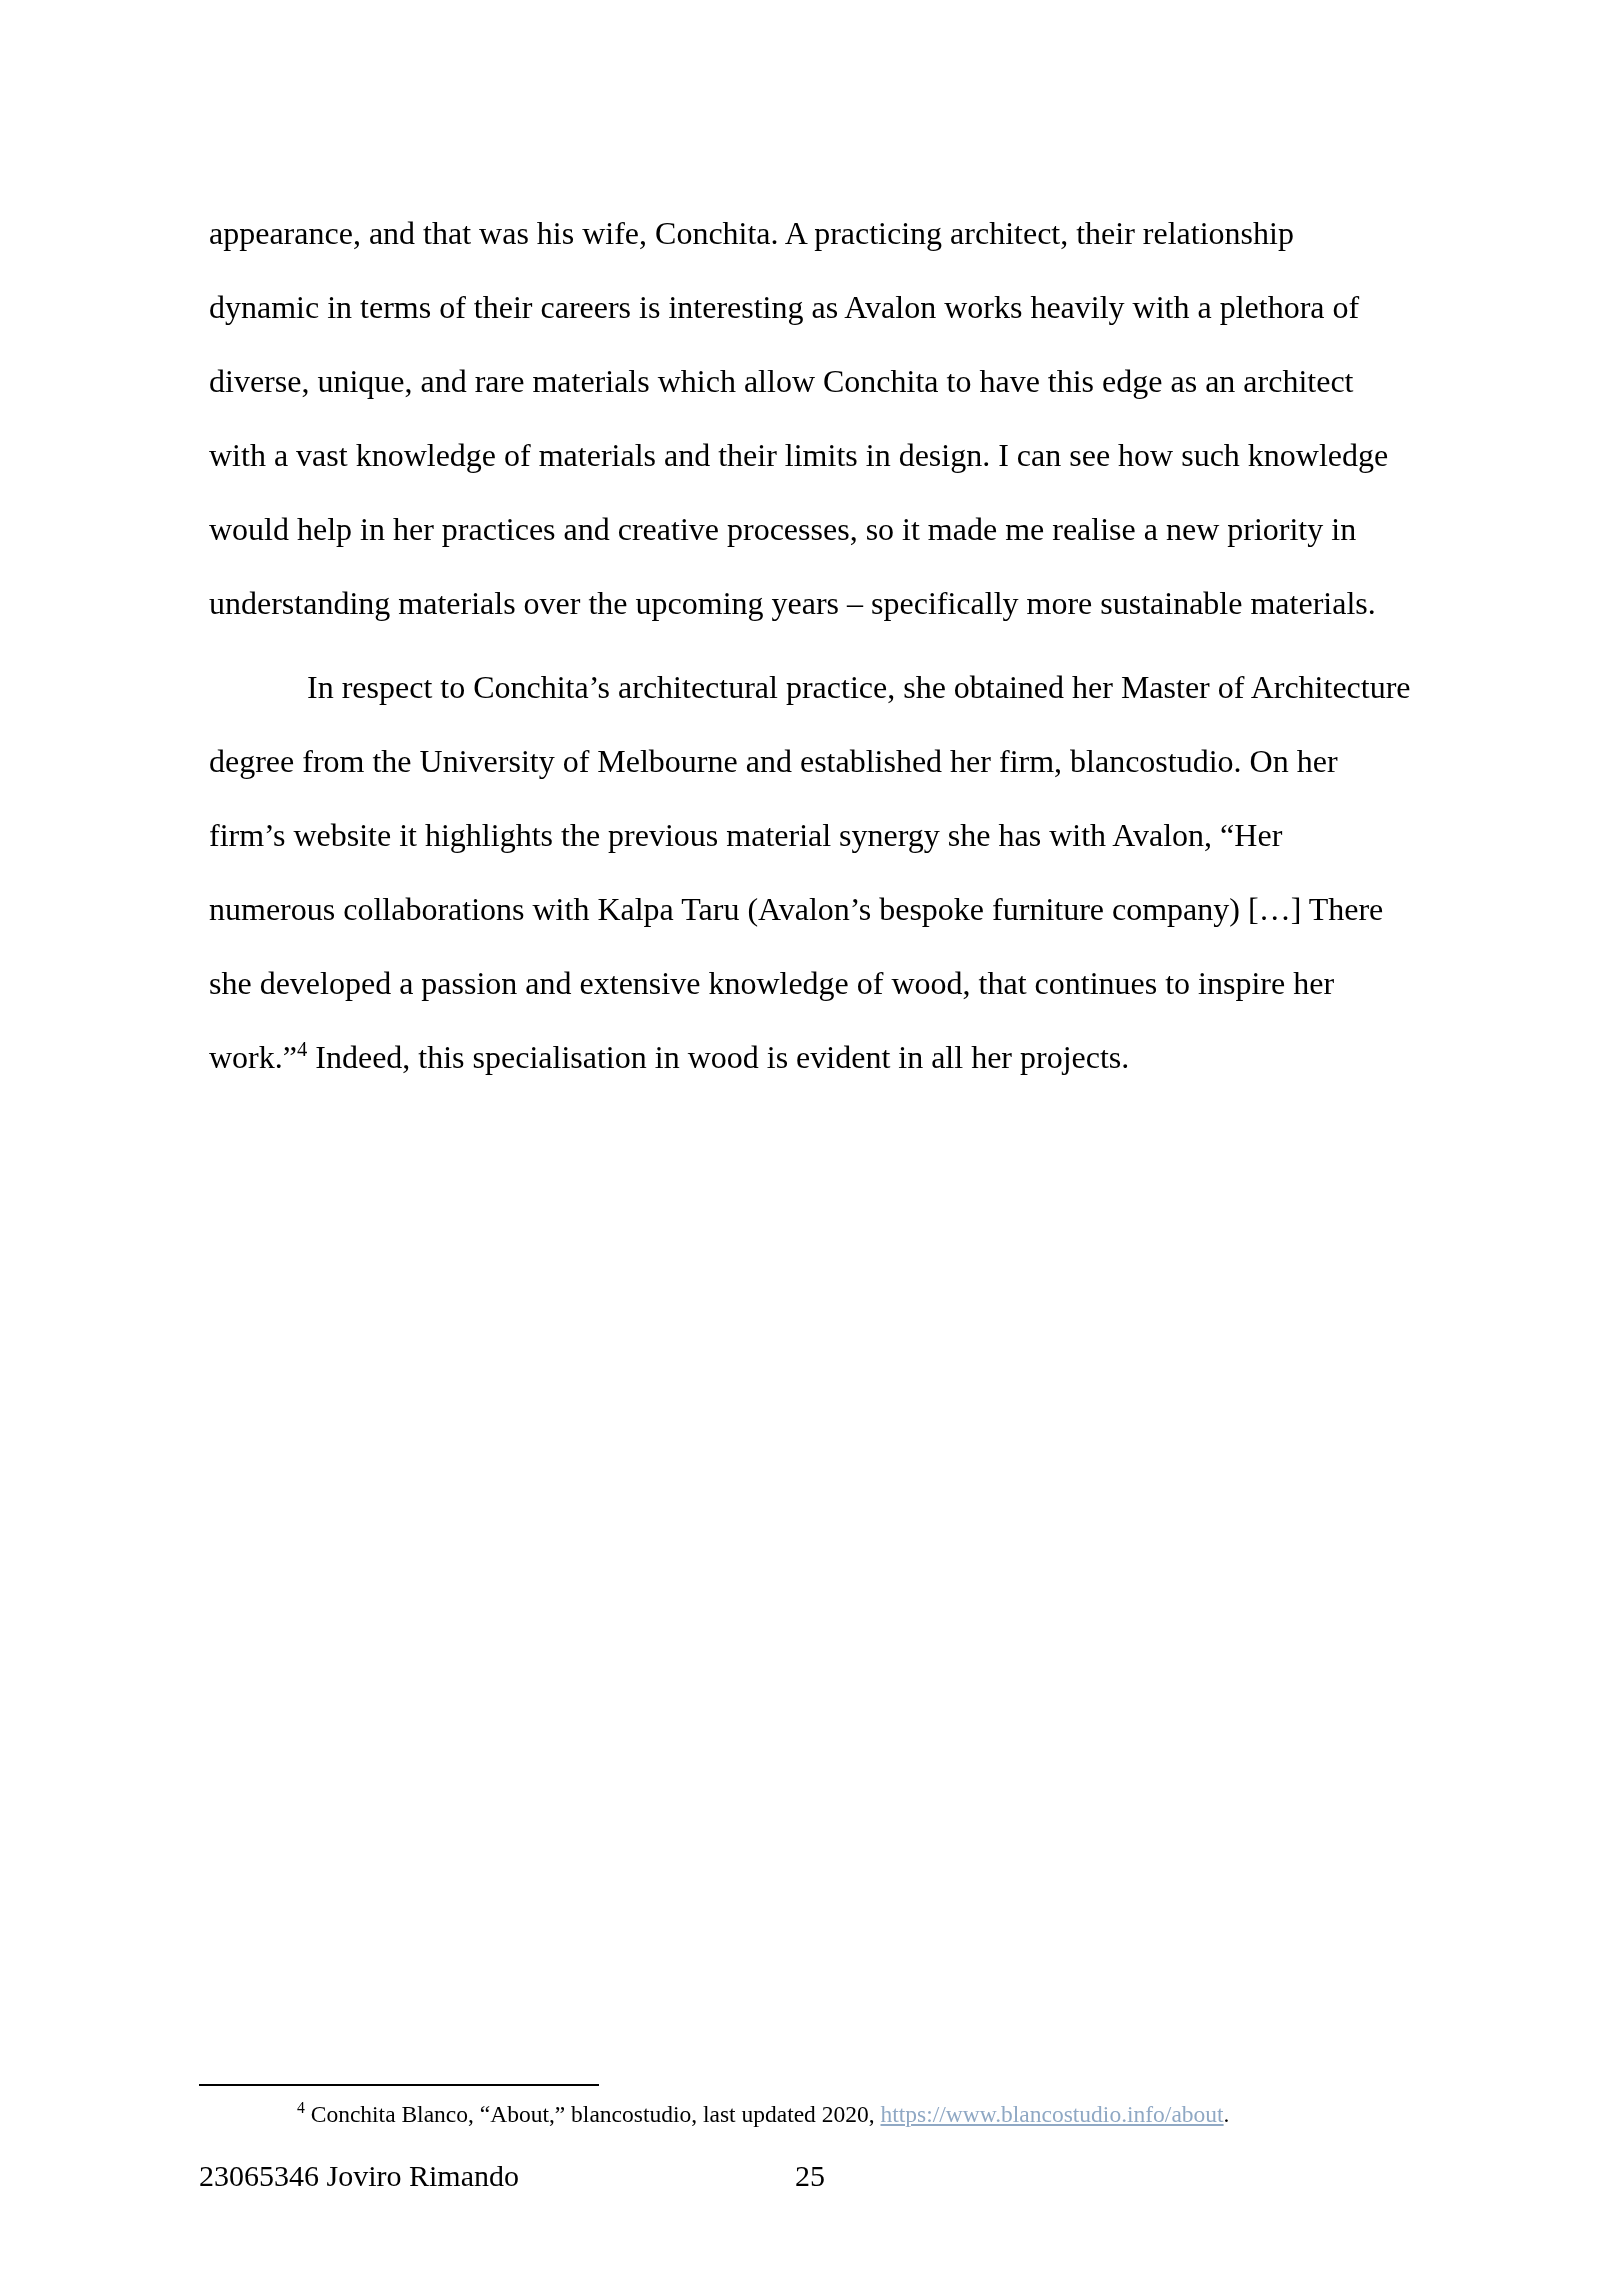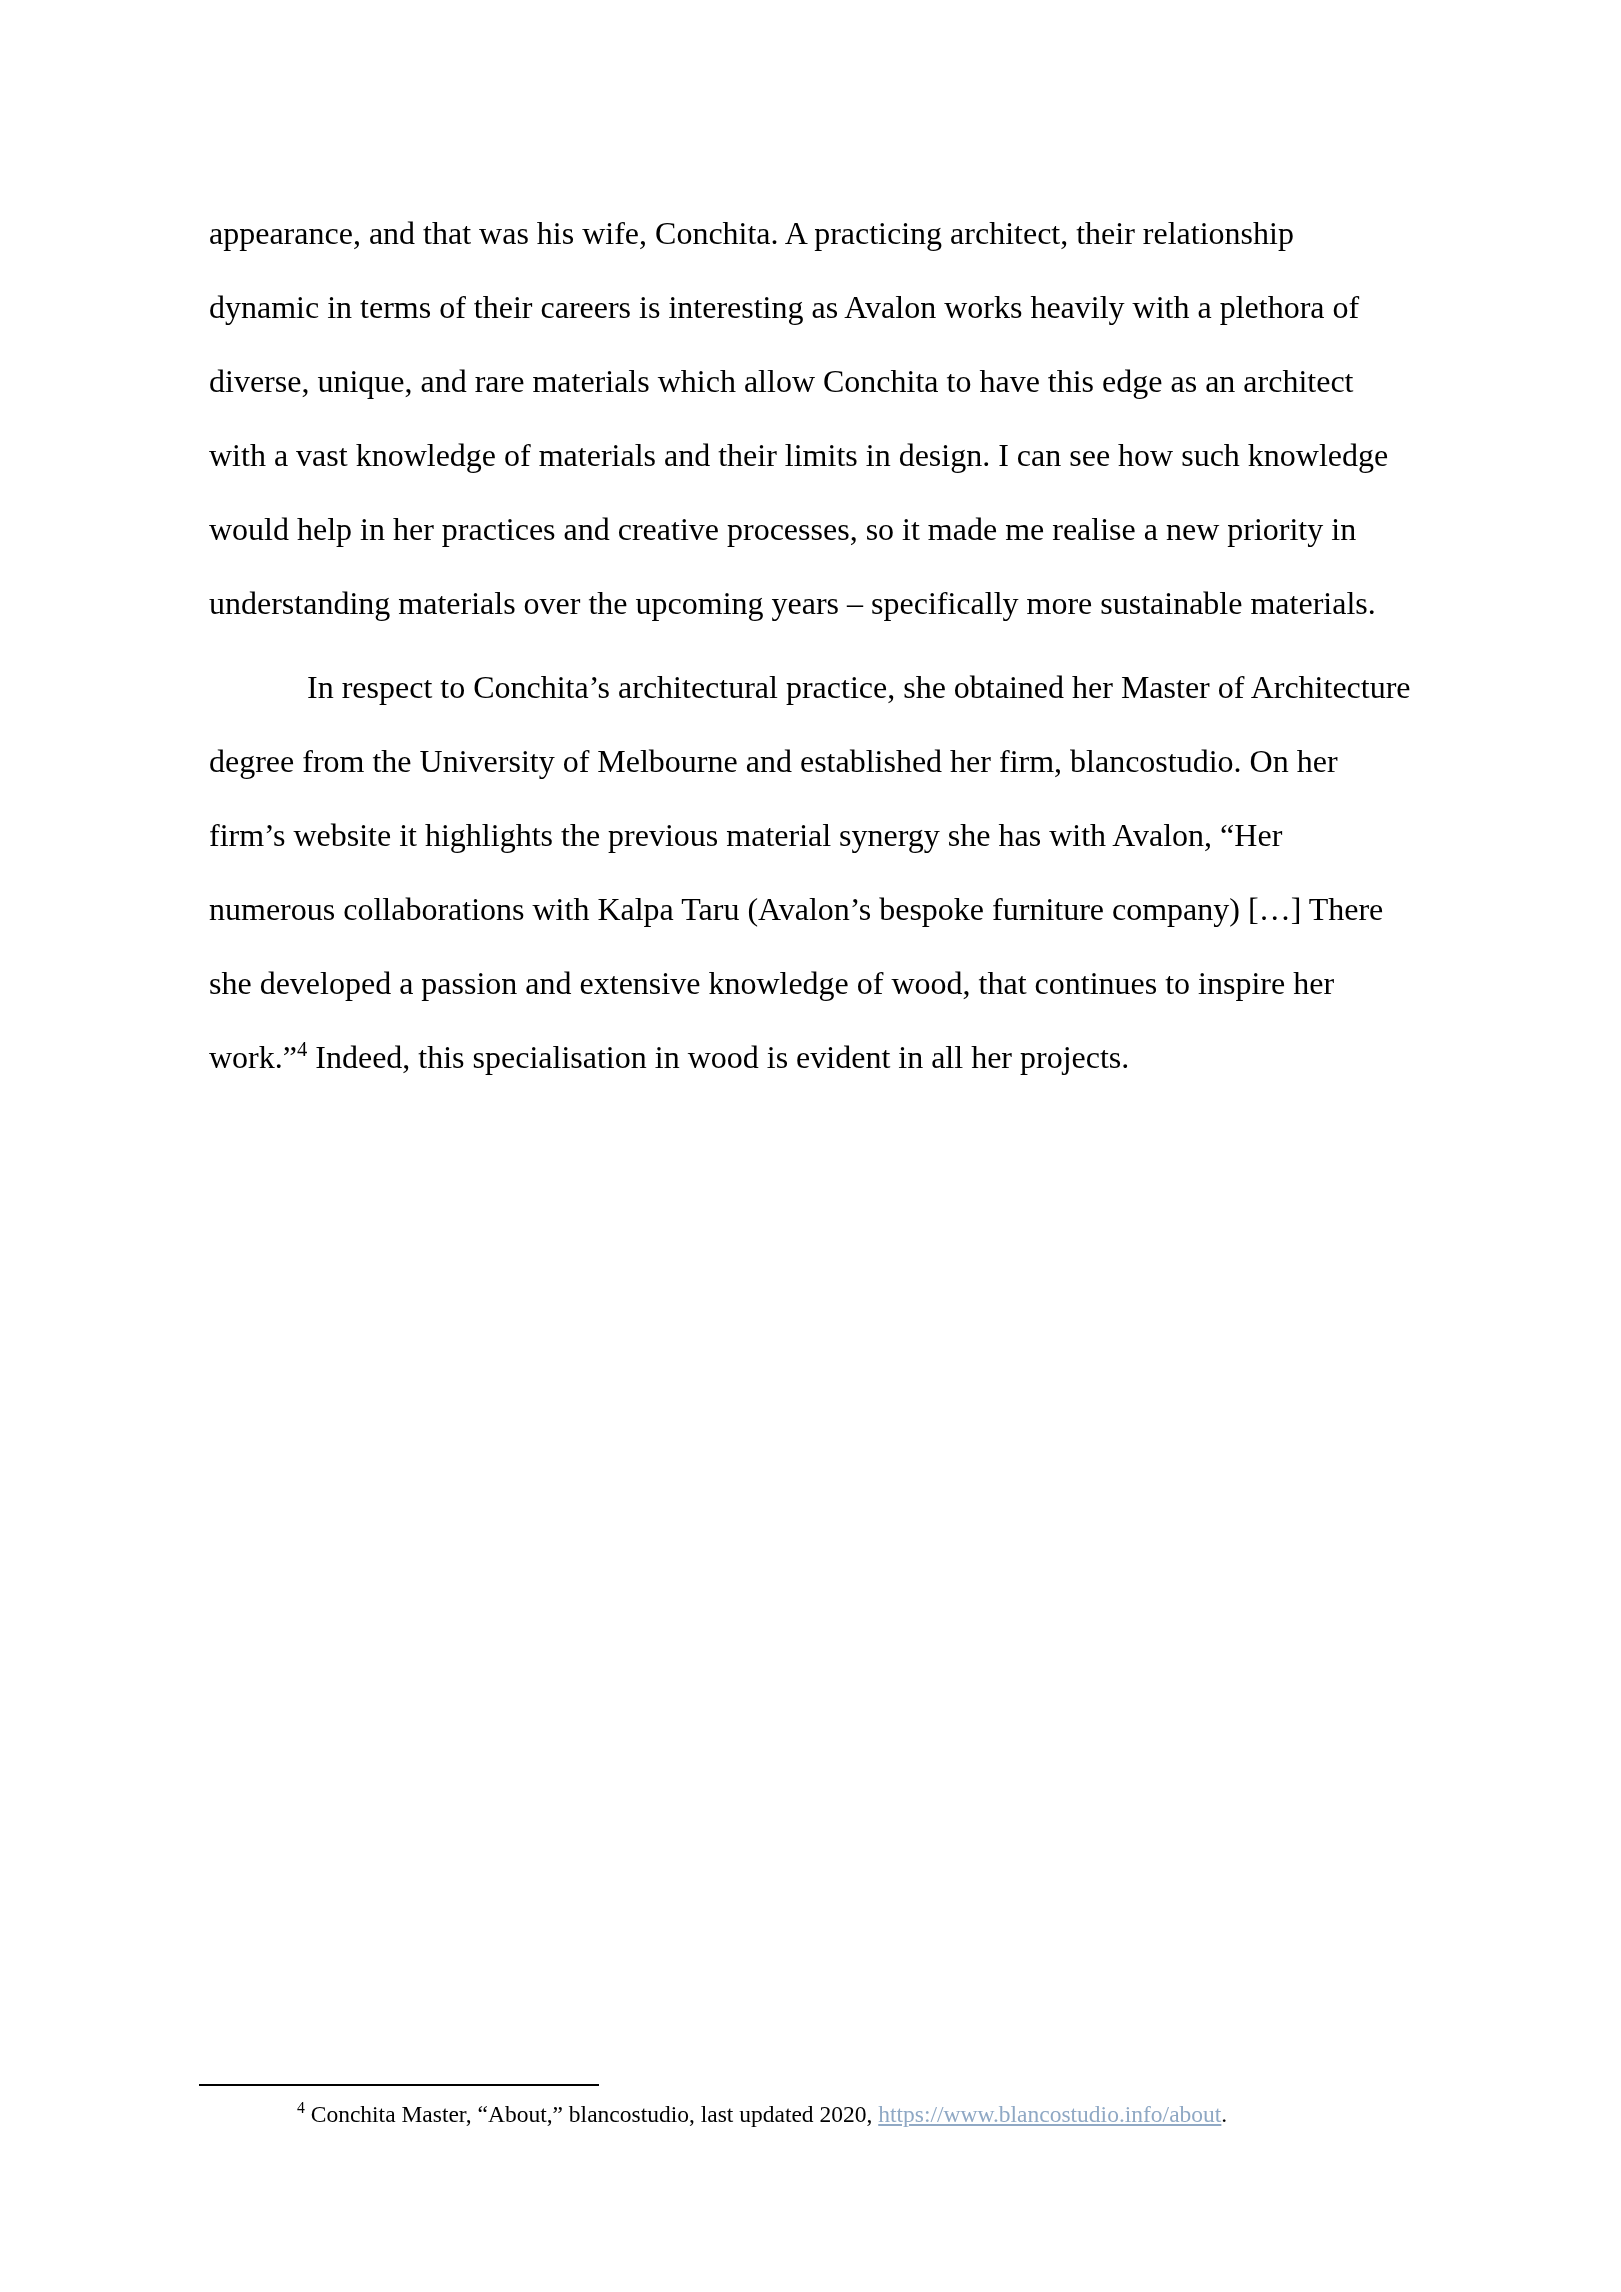--- a/index.html
+++ b/index.html
@@ -81,18 +81,22 @@
 
 <div class="page">
 
   <div class="content">
     <p class="para">appearance, and that was his wife, Conchita. A practicing architect, their relationship dynamic in terms of their careers is interesting as Avalon works heavily with a plethora of diverse, unique, and rare materials which allow Conchita to have this edge as an architect with a vast knowledge of materials and their limits in design. I can see how such knowledge would help in her practices and creative processes, so it made me realise a new priority in understanding materials over the upcoming years – specifically more sustainable materials.</p>
     <p class="para indent"><span>In respect to Conchita’s architectural practice, she obtained her Master of Architecture degree from the University of Melbourne and established her firm, blancostudio. On her firm’s website it highlights the previous material synergy she has with Avalon, “Her numerous collaborations with Kalpa Taru (Avalon’s bespoke furniture company) […] There she developed a passion and extensive knowledge of wood, that continues to inspire her work.”</span><sup class="fnref">4</sup><span> Indeed, this specialisation in wood is evident in all her projects.</span></p>
   </div>
 
   <div class="footnote-area">
     <div class="fn-sep"></div>
-    <p class="footnote"><sup>4</sup><span> Conchita Master, “About,” blancostudio, last updated 2020, </span><a class="fn-link">https://www.blancostudio.info/about</a><span>.</span></p>
+    <p class="footnote"><sup>4</sup><span> Conchita Blanco, “About,” blancostudio, last updated 2020, </span><a class="fn-link">https://www.blancostudio.info/about</a><span>.</span></p>
   </div>
 
+  <div class="footer">
+    <span class="footer-left">23065346 Joviro Rimando</span>
+    <span class="footer-page">25</span>
+  </div>
 
 </div>
 
 
 </body></html>

